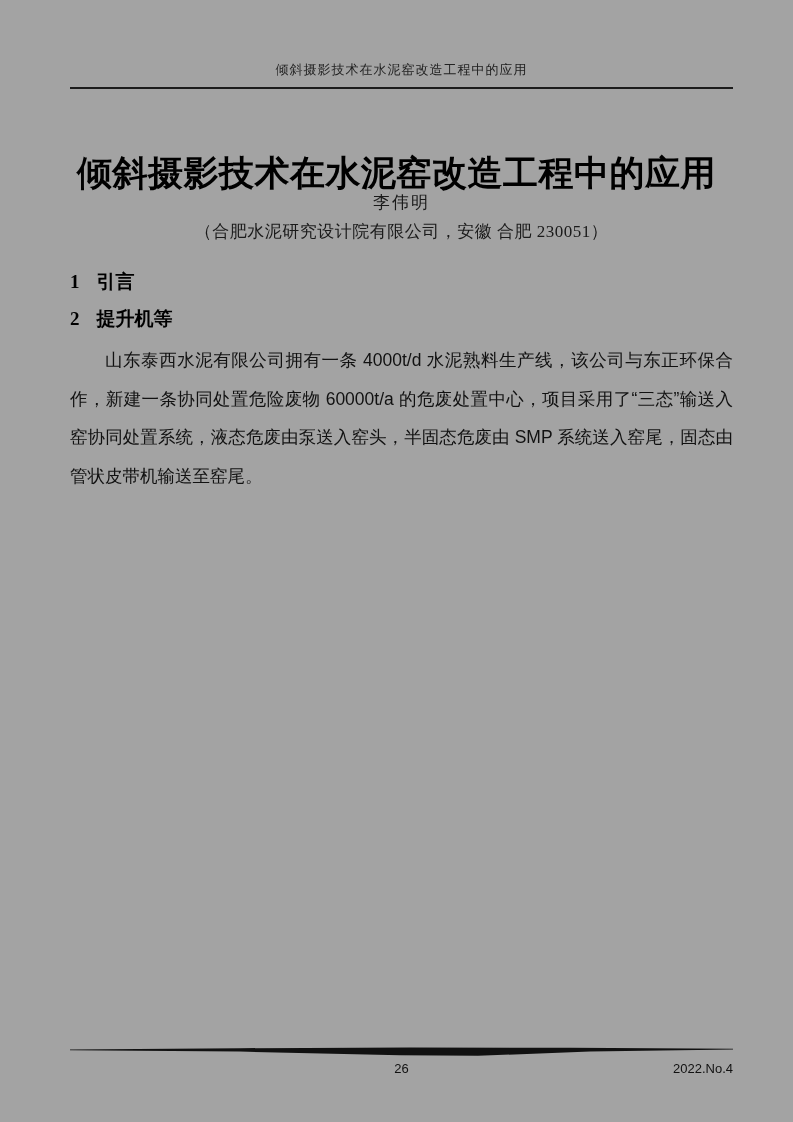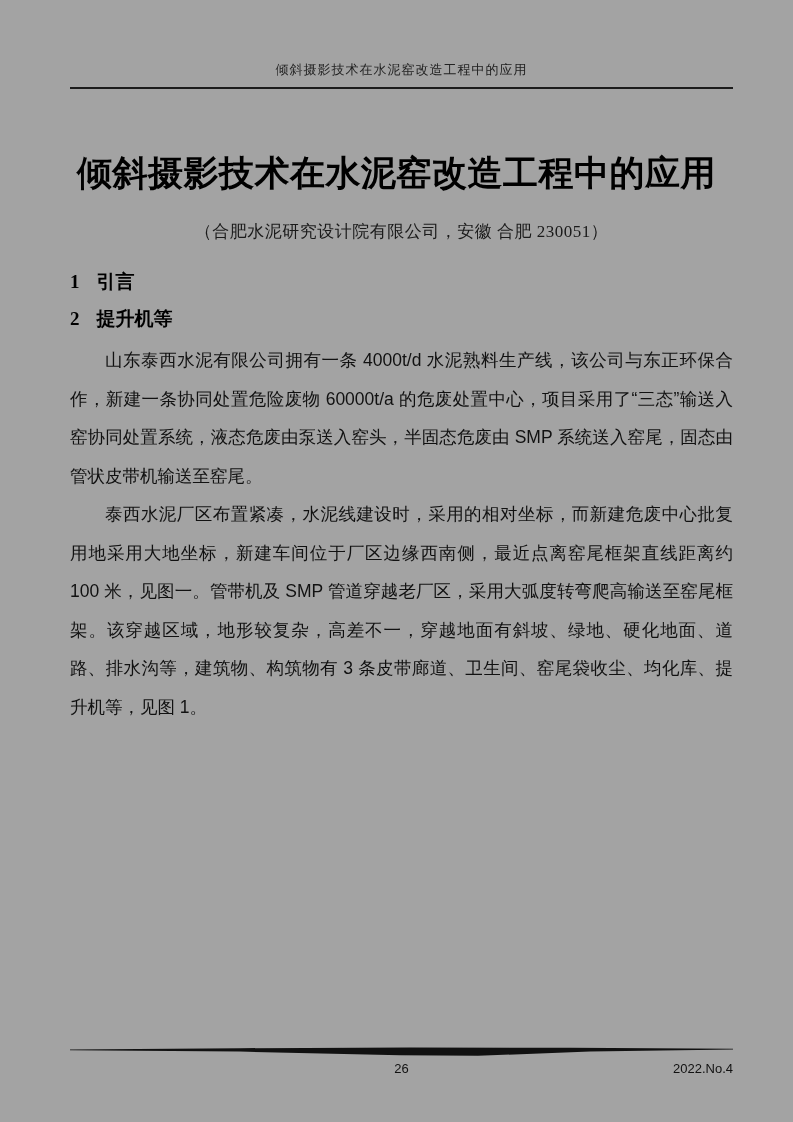--- a/index.html
+++ b/index.html
@@ -116,39 +116,39 @@
 <body>
 
 <div class="page">
 
   <div class="running-header">倾斜摄影技术在水泥窑改造工程中的应用</div>
 
   <div class="header-rule"></div>
 
   <h1 class="doc-title">倾斜摄影技术在水泥窑改造工程中的应用</h1>
 
+  <div class="author">李伟明</div>
 
   <div class="affiliation">（合肥水泥研究设计院有限公司，安徽 合肥 230051）</div>
 
   <div class="main">
 
     <h2 class="sec-heading">
       <span class="sec-num">1</span>
       <span class="sec-title">引言</span>
     </h2>
 
 
     <h2 class="sec-heading second">
       <span class="sec-num">2</span>
       <span class="sec-title">提升机等</span>
     </h2>
 
     <p class="body-p">山东泰西水泥有限公司拥有一条 4000t/d 水泥熟料生产线，该公司与东正环保合作，新建一条协同处置危险废物 60000t/a 的危废处置中心，项目采用了“三态”输送入窑协同处置系统，液态危废由泵送入窑头，半固态危废由 SMP 系统送入窑尾，固态由管状皮带机输送至窑尾。</p>
 
-    <p class="body-p">泰西水泥厂区布置紧凑，水泥线建设时，采用的相对坐标，而新建危废中心批复用地采用大地坐标，新建车间位于厂区边缘西南侧，最近点离窑尾框架直线距离约 100 米，见图一。管带机及 SMP 管道穿越老厂区，采用大弧度转弯爬高输送至窑尾框架。该穿越区域，地形较复杂，高差不一，穿越地面有斜坡、绿地、硬化地面、道路、排水沟等，建筑物、构筑物有 3 条皮带廊道、卫生间、窑尾袋收尘、均化库、提升机等，见图 1。</p>
 
   </div>
 
   <div class="footer-divider">
     <svg viewBox="0 0 663 10" preserveAspectRatio="none" aria-hidden="true">
       <polygon fill="#111111" points="0,2.6 170,1.2 340,0.4 500,0.8 663,1.8 663,2.4 520,4.6 408,8.8 330,8.2 170,4.6 0,3.2"></polygon>
     </svg>
   </div>
 
   <div class="footer-text">

